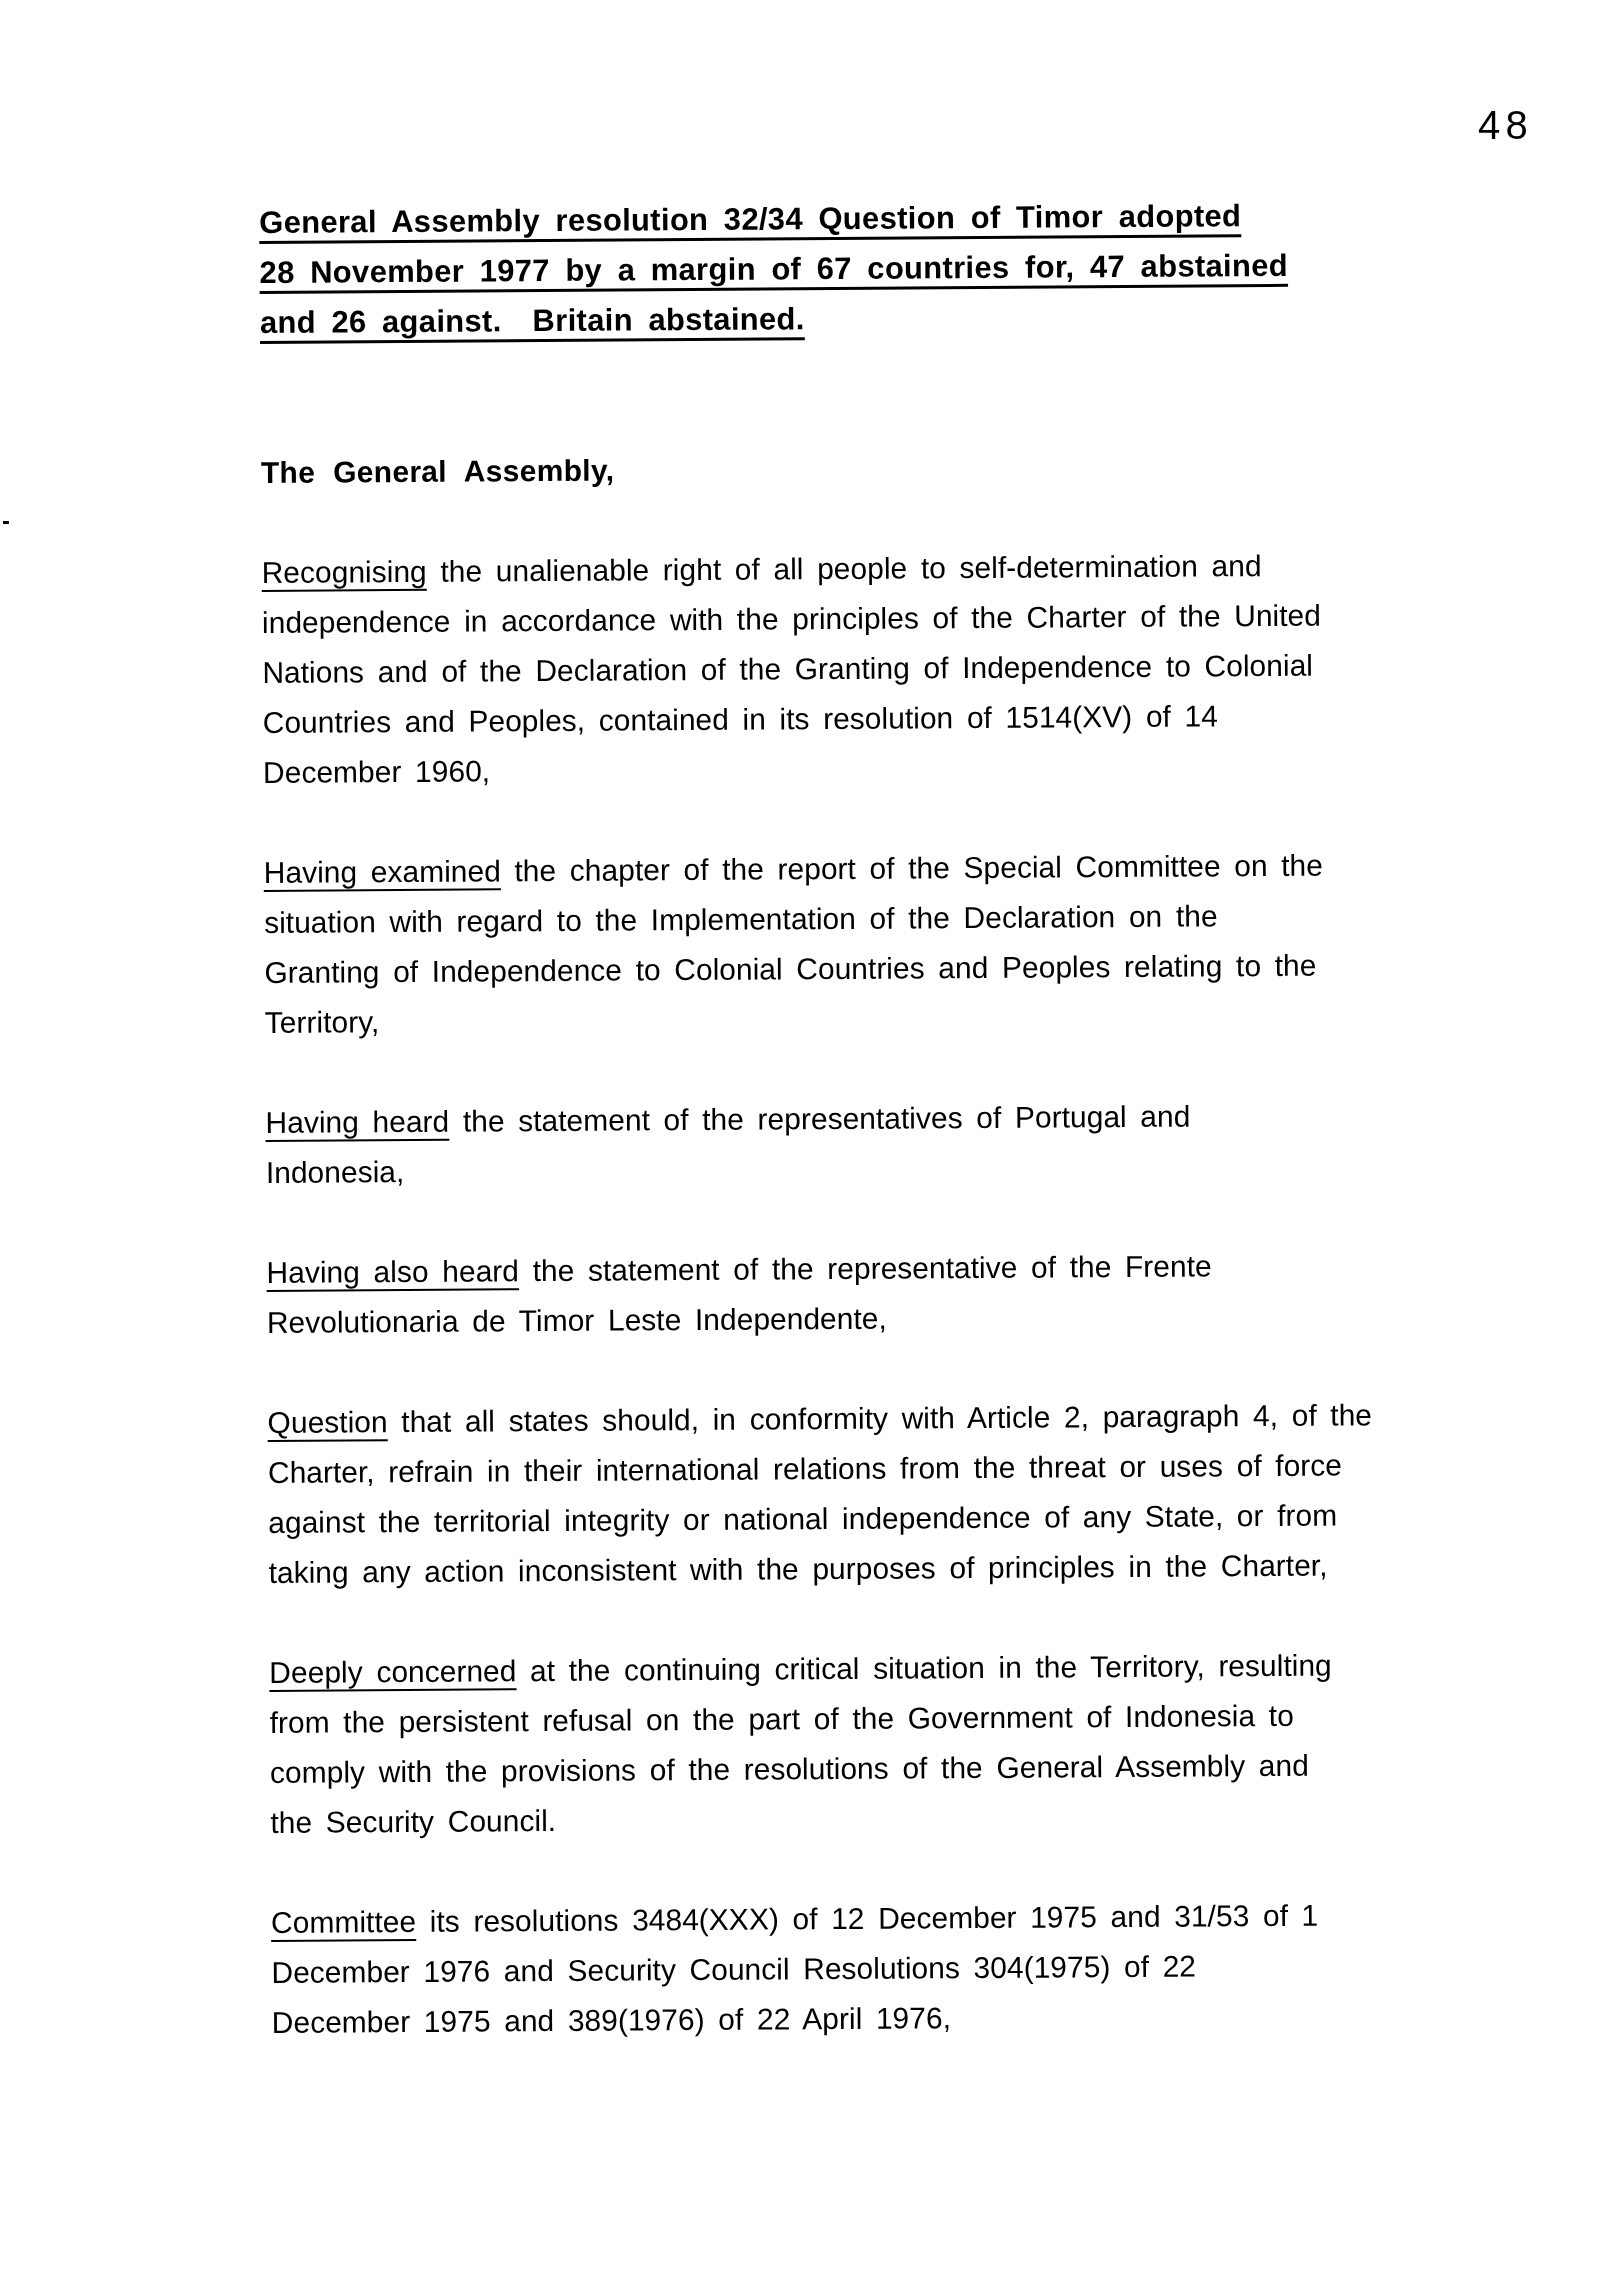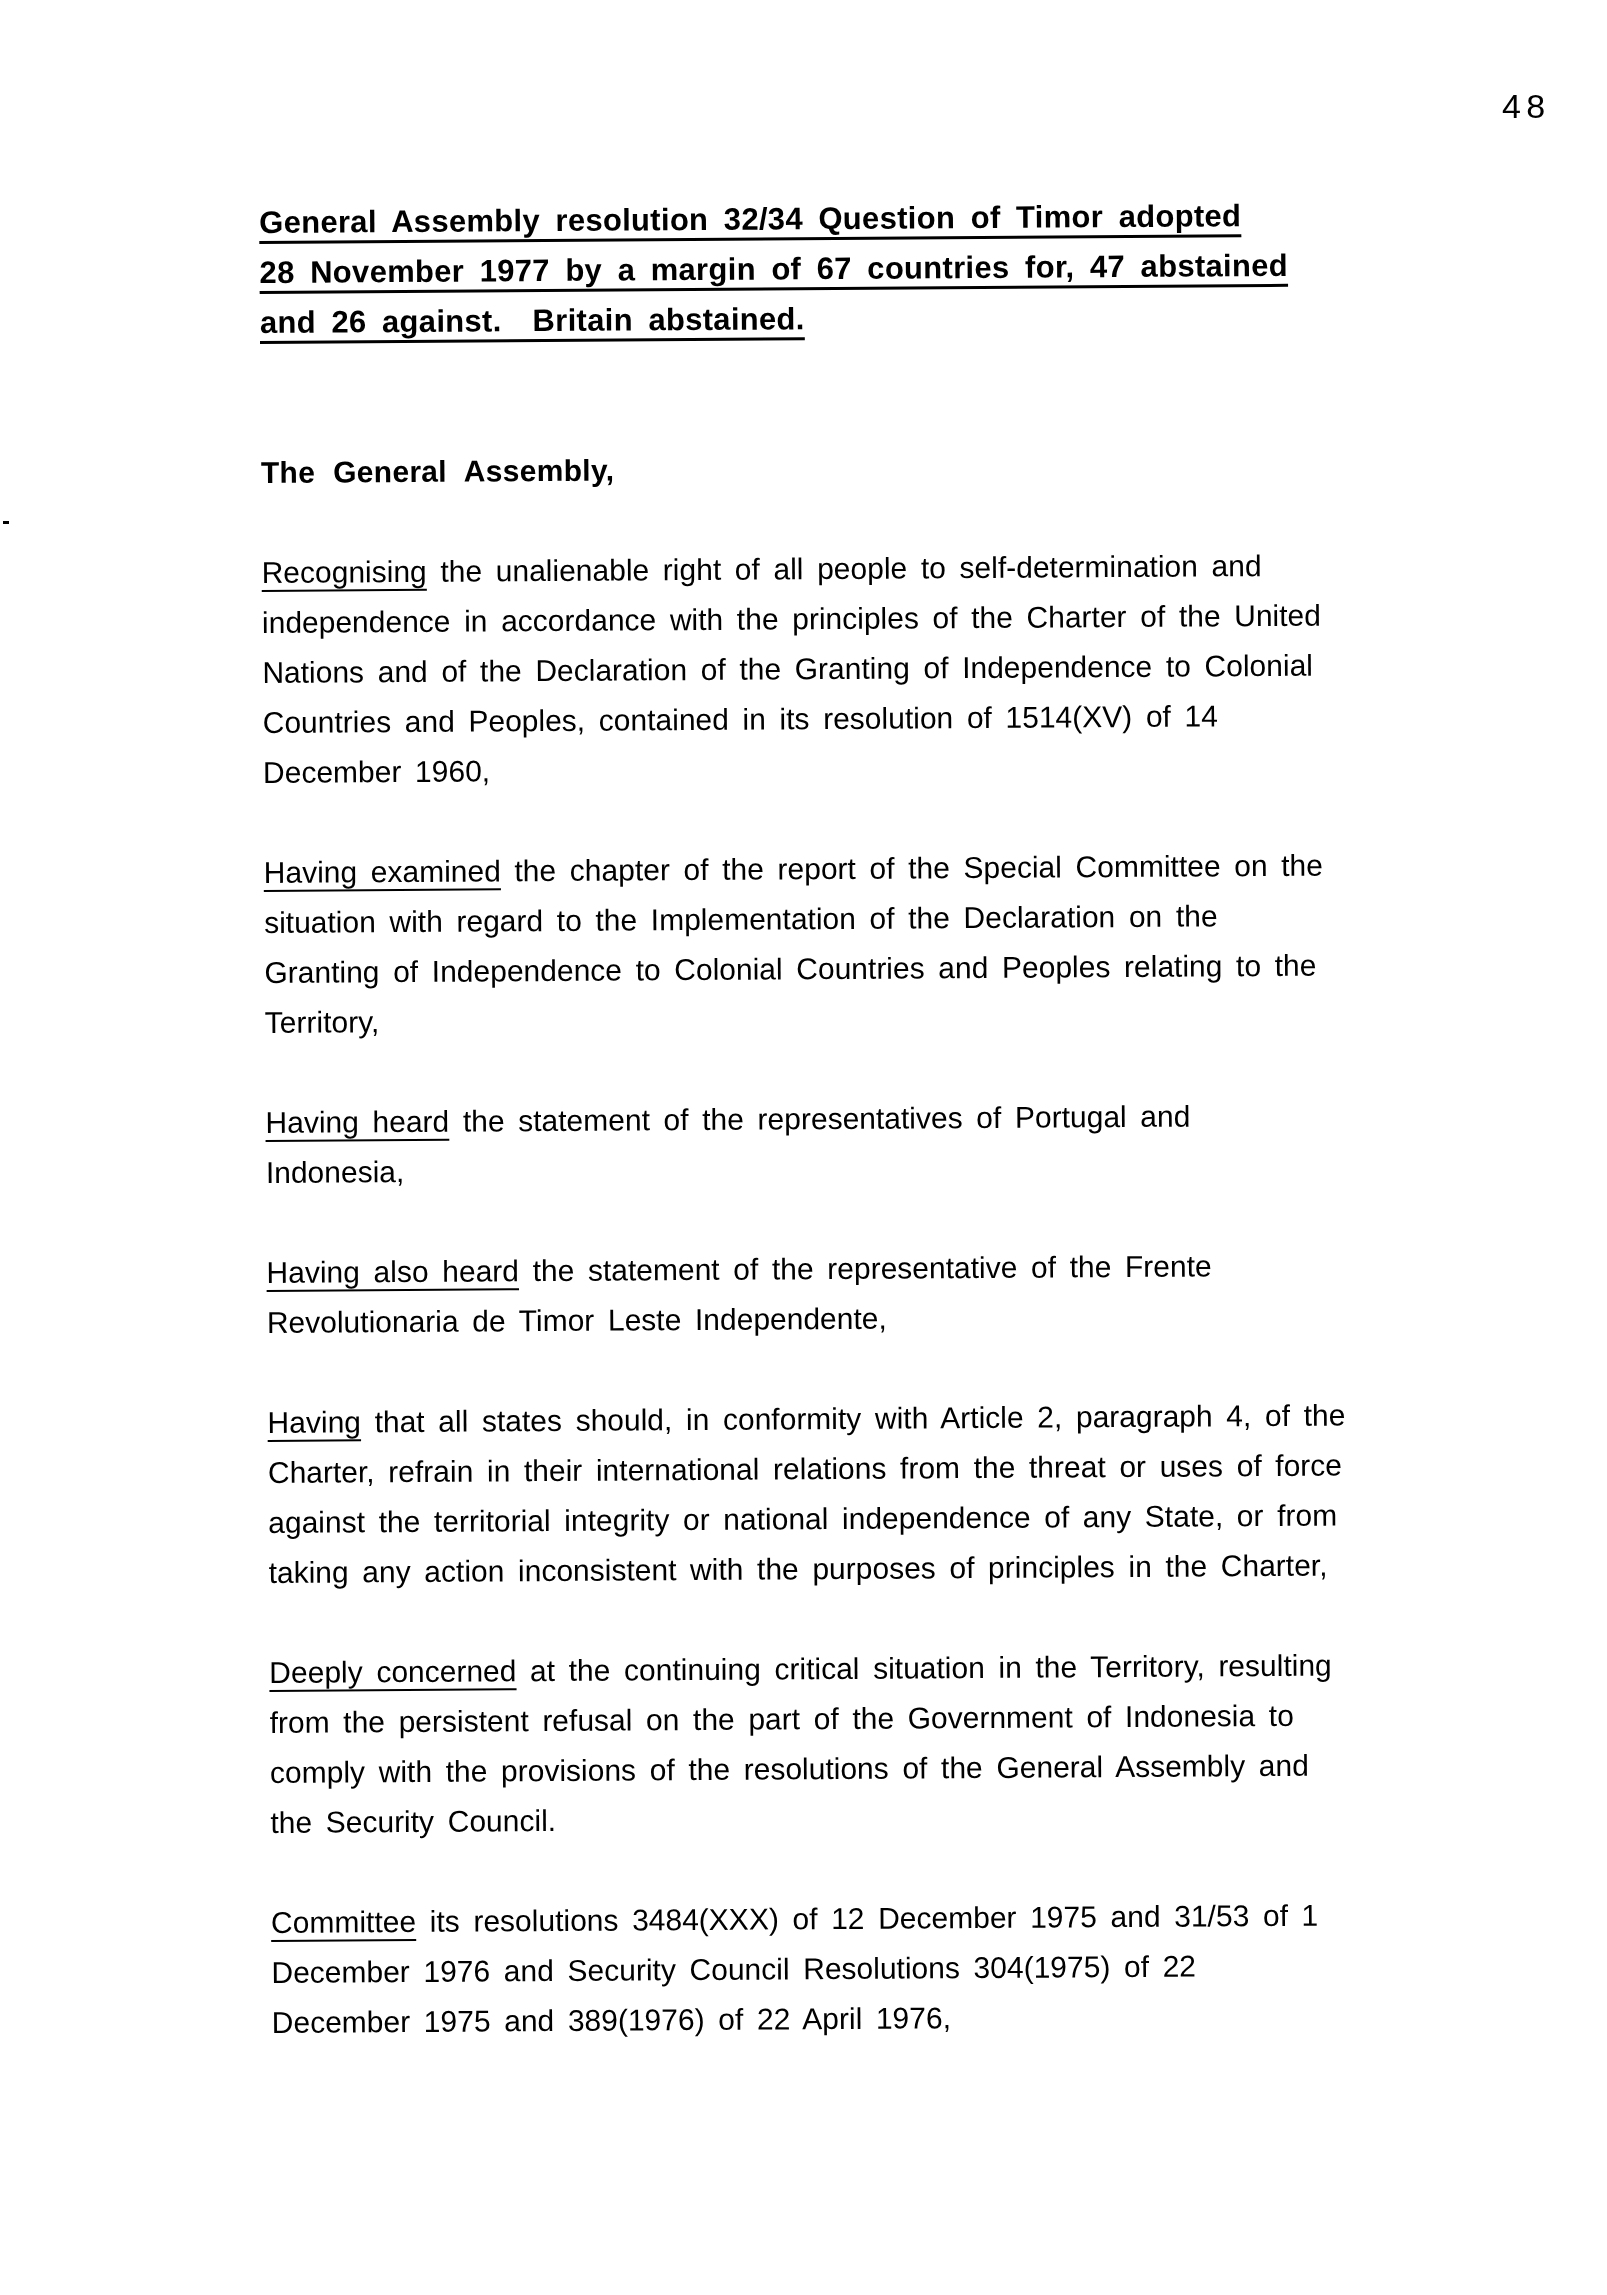--- a/index.html
+++ b/index.html
@@ -8,25 +8,24 @@
     width: 1608px;
     height: 2295px;
     background: #ffffff;
     font-family: "Liberation Sans", sans-serif;
     color: #000000;
     overflow: hidden;
   }
   .page-number {
     position: absolute;
     left: 1478px;
-    top: 87px;
-    font-size: 34px;
+    top: 103px;
+    font-size: 40px;
     letter-spacing: 5.3px;
     font-weight: 400;
-    margin-left: 24px;
   }
   .content {
     position: absolute;
     left: 259px;
     top: 198px;
     width: 1137px;
     transform: rotate(-0.4deg);
     transform-origin: 0 0;
   }
   .heading {
@@ -104,21 +103,21 @@
         </div>
         <div class="para">
           <div class="line"><span class="lead">Having heard</span> the statement of the representatives of Portugal and</div>
           <div class="line">Indonesia,</div>
         </div>
         <div class="para">
           <div class="line"><span class="lead">Having also heard</span> the statement of the representative of the Frente</div>
           <div class="line">Revolutionaria de Timor Leste Independente,</div>
         </div>
         <div class="para">
-          <div class="line"><span class="lead">Having</span> that all states should, in conformity with Article 2, paragraph 4, of the</div>
+          <div class="line"><span class="lead">Question</span> that all states should, in conformity with Article 2, paragraph 4, of the</div>
           <div class="line">Charter, refrain in their international relations from the threat or uses of force</div>
           <div class="line">against the territorial integrity or national independence of any State, or from</div>
           <div class="line">taking any action inconsistent with the purposes of principles in the Charter,</div>
         </div>
         <div class="para">
           <div class="line"><span class="lead">Deeply concerned</span> at the continuing critical situation in the Territory, resulting</div>
           <div class="line">from the persistent refusal on the part of the Government of Indonesia to</div>
           <div class="line">comply with the provisions of the resolutions of the General Assembly and</div>
           <div class="line">the Security Council.</div>
         </div>

